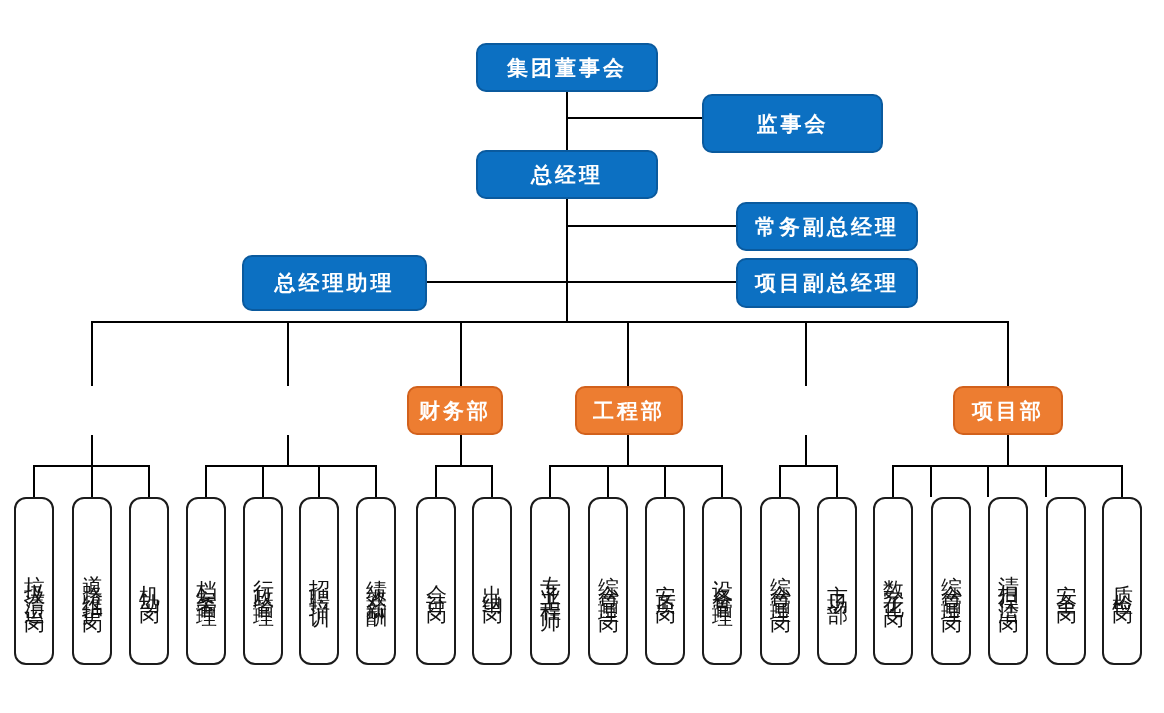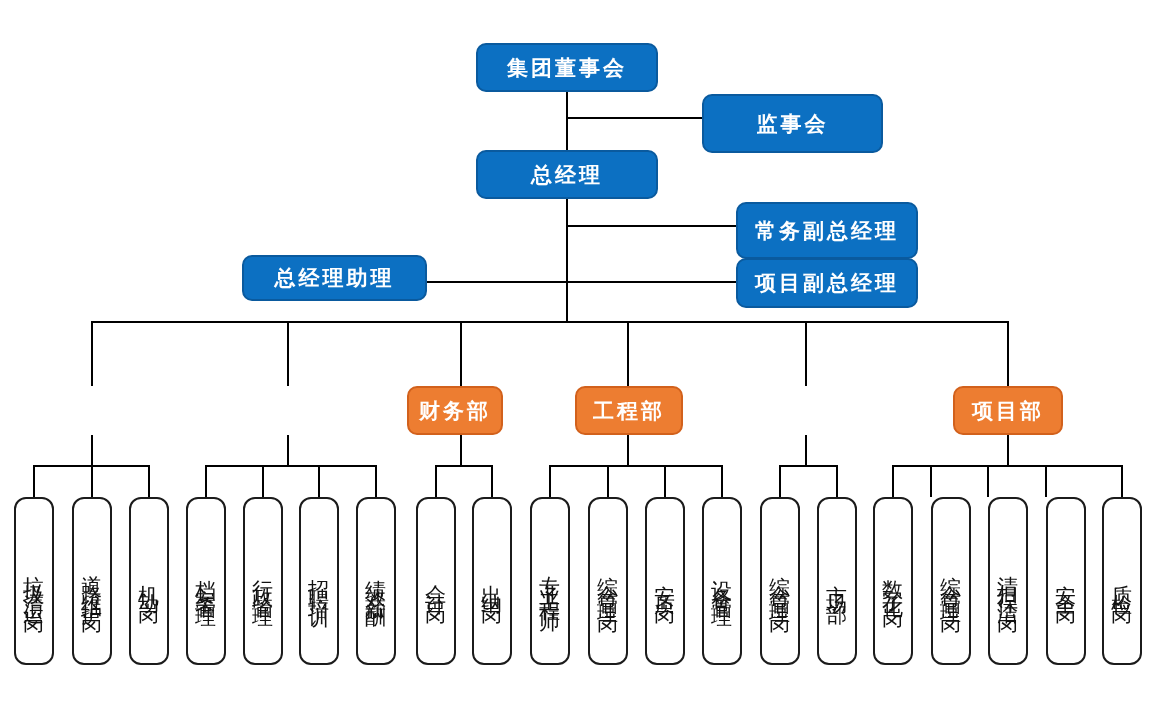--- a/index.html
+++ b/index.html
@@ -1,20 +1,20 @@
 <!DOCTYPE html>
 <html><head>
 <meta charset="utf-8">
 <style>
   html,body { margin:0; padding:0; background:#ffffff; }
   .canvas {
     position:relative;
     width:1164px; height:713px;
     background:#ffffff;
-    font-family:Liberation Sans, sans-serif;
+    font-family:Liberation Serif, serif;
     overflow:hidden;
   }
   .node {
     position:absolute;
     display:flex; align-items:center; justify-content:center;
     box-sizing:border-box;
     text-align:center;
     border-radius:10px;
   }
   .exec {
@@ -102,22 +102,22 @@
   <div class="line" style="left:836px;top:465px;width:2px;height:32px"></div>
   <div class="line" style="left:892px;top:465px;width:2px;height:32px"></div>
   <div class="line" style="left:930px;top:465px;width:2px;height:32px"></div>
   <div class="line" style="left:987px;top:465px;width:2px;height:32px"></div>
   <div class="line" style="left:1045px;top:465px;width:2px;height:32px"></div>
   <div class="line" style="left:1121px;top:465px;width:2px;height:32px"></div>
 
   <div class="node exec" style="left:476px;top:43px;width:182px;height:49px">集团董事会</div>
   <div class="node exec" style="left:702px;top:94px;width:181px;height:59px">监事会</div>
   <div class="node exec" style="left:476px;top:150px;width:182px;height:49px">总经理</div>
-  <div class="node exec" style="left:736px;top:202px;width:182px;height:57px">常务副总经理</div>
-  <div class="node exec" style="left:242px;top:255px;width:185px;height:46px">总经理助理</div>
+  <div class="node exec" style="left:736px;top:202px;width:182px;height:49px">常务副总经理</div>
+  <div class="node exec" style="left:242px;top:255px;width:185px;height:56px">总经理助理</div>
   <div class="node exec" style="left:736px;top:258px;width:182px;height:50px">项目副总经理</div>
 
   <div class="node dept" style="left:407px;top:386px;width:96px;height:49px">财务部</div>
   <div class="node dept" style="left:575px;top:386px;width:108px;height:49px">工程部</div>
   <div class="node dept" style="left:953px;top:386px;width:110px;height:49px">项目部</div>
 
   <div class="node post" style="left:14px;top:497px;width:40px;height:168px">
     <span>垃圾清运岗</span>
     </div>
   <div class="node post" style="left:72px;top:497px;width:40px;height:168px">

